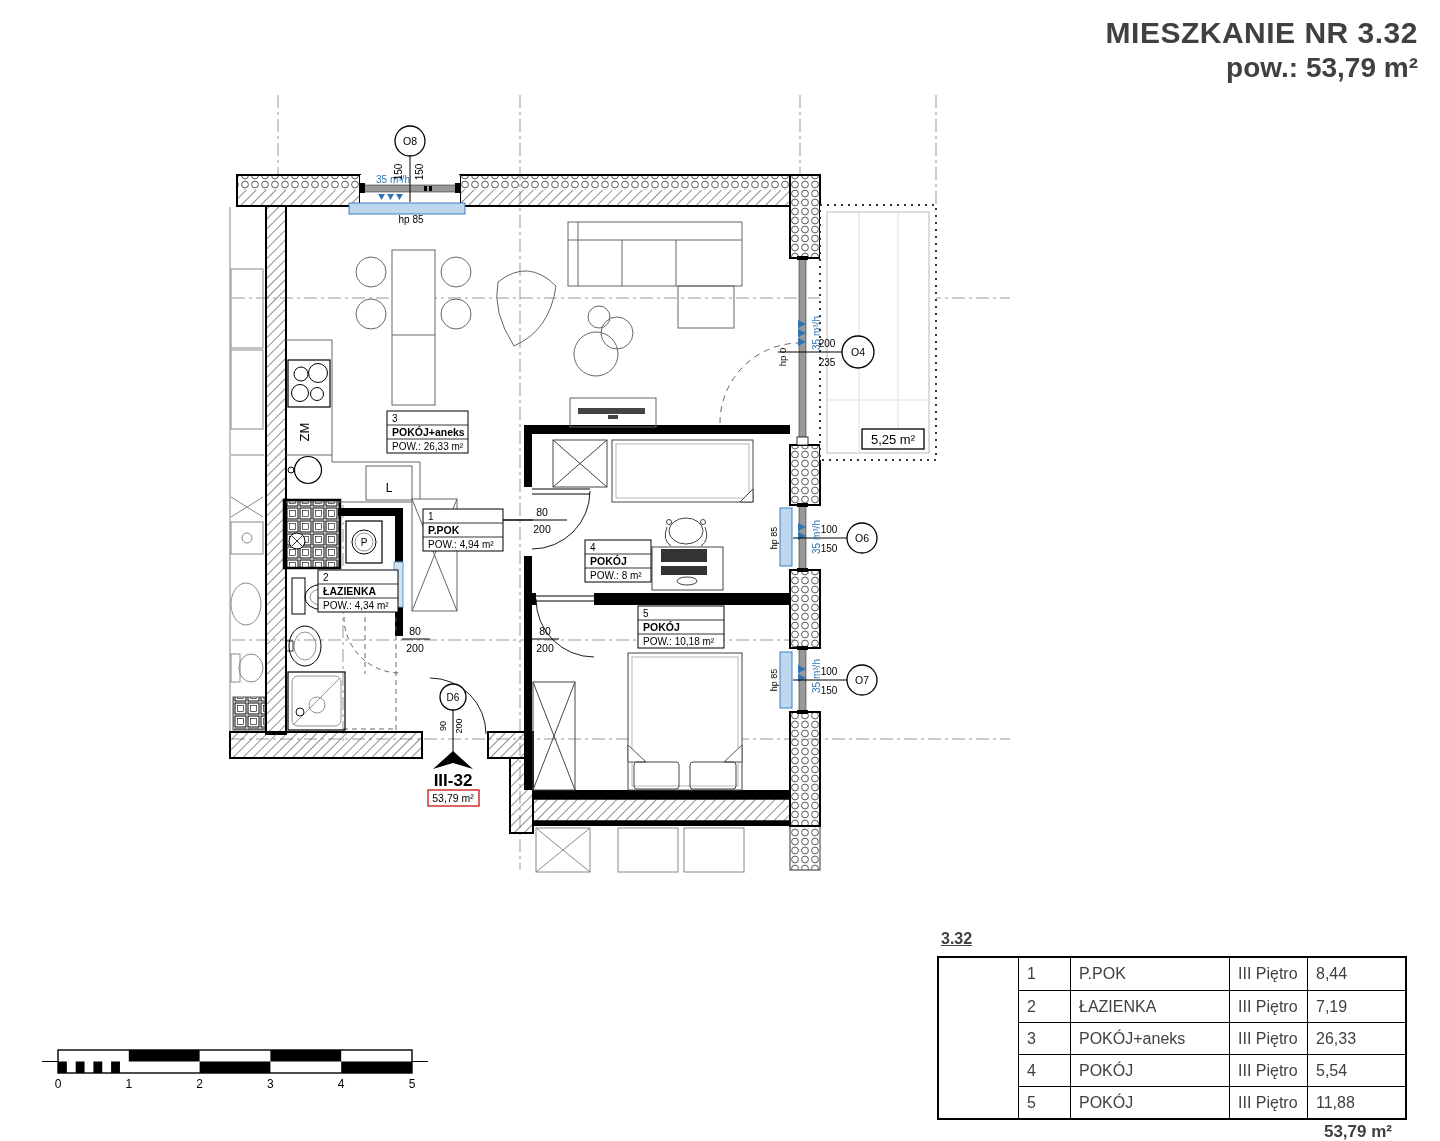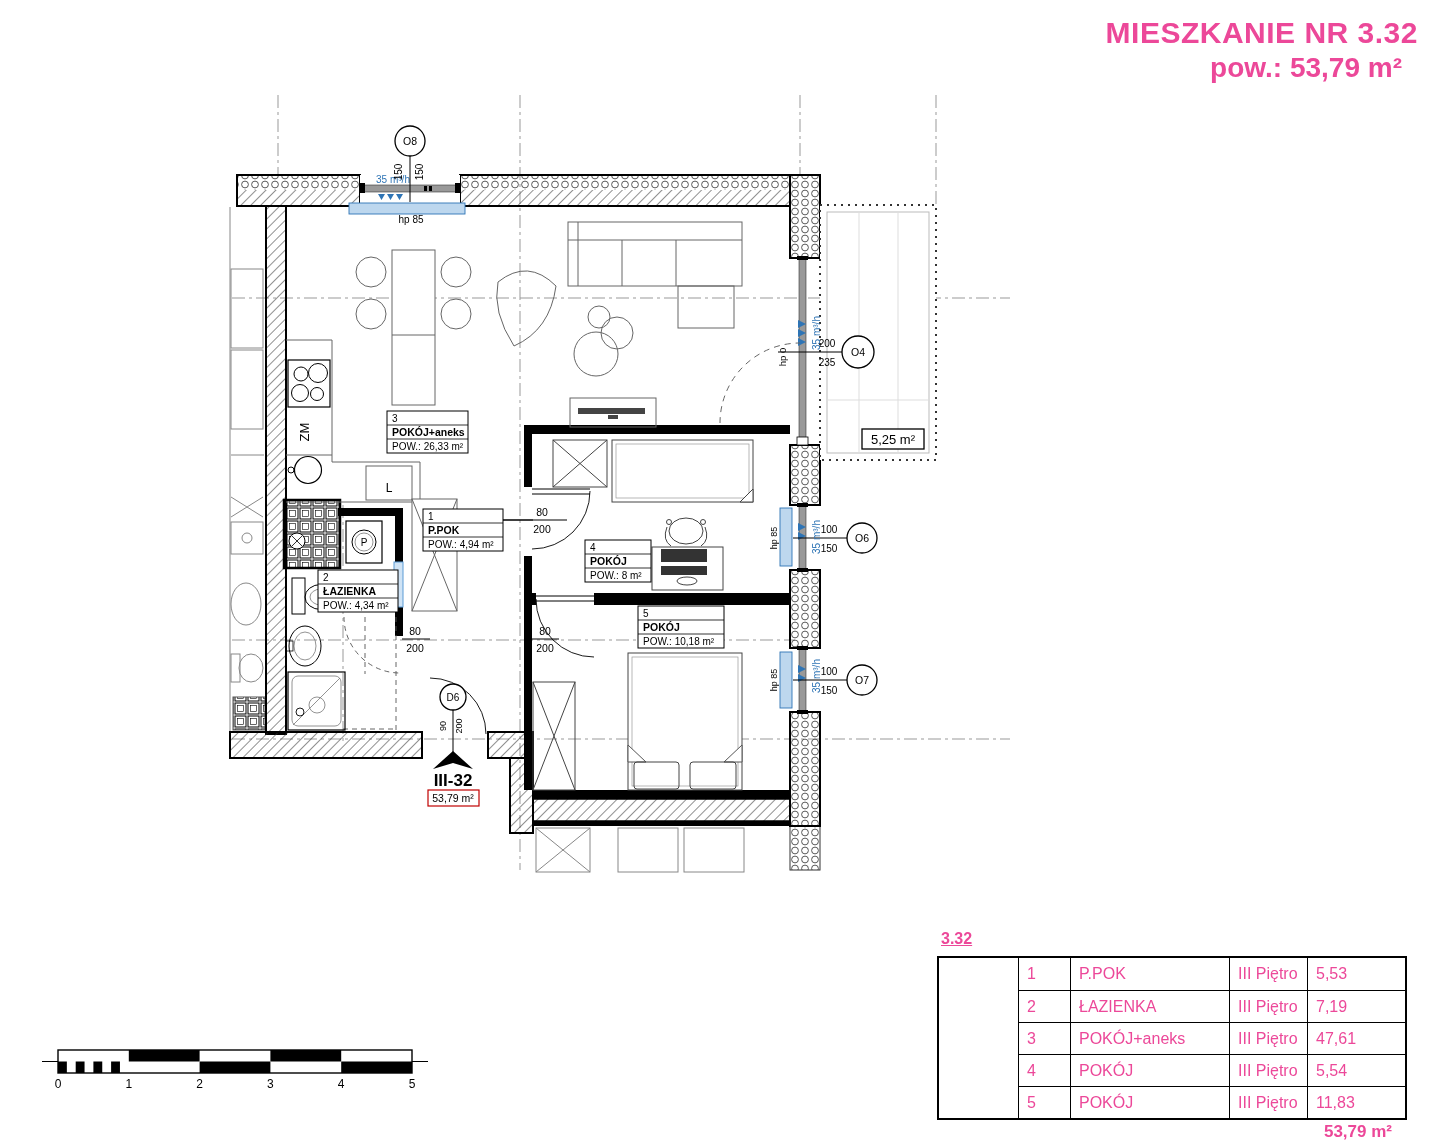--- a/index.html
+++ b/index.html
@@ -1,20 +1,20 @@
 <!DOCTYPE html>
 <html><head>
 <meta charset="utf-8">
 <style>
   html,body{margin:0;padding:0;background:#fff;}
   .page{position:relative;width:1440px;height:1141px;background:#fff;overflow:hidden;
-        font-family:"Liberation Sans",sans-serif;color:#ec4899;}
+        font-family:"Liberation Sans",sans-serif;color:#404040;}
   .titleblock{position:absolute;top:16px;right:22px;text-align:right;}
   .titleblock h1{margin:0;font-size:30px;font-weight:bold;letter-spacing:0.5px;}
-  .titleblock .sub{margin:2px 16px 0 0;font-size:28px;font-weight:bold;}
+  .titleblock .sub{margin:2px 0 0 0;font-size:28px;font-weight:bold;}
   svg{position:absolute;left:0;top:0;}
   svg text{font-family:"Liberation Sans",sans-serif;fill:#000;}
   .b{font-weight:bold;}
   .blue{fill:#2E74B5;}
   .sum-unit{position:absolute;left:941px;top:930px;font-size:16px;font-weight:bold;text-decoration:underline;}
   .sum-table{position:absolute;left:937px;top:956px;display:grid;
      grid-template-columns:79px 52px 159px 78px 98px;grid-auto-rows:32px;
      border:2px solid #000;font-size:16px;background:#fff;}
   .sum-table .c{border-left:1.5px solid #000;border-top:1.5px solid #000;
      display:flex;align-items:center;padding-left:8px;box-sizing:border-box;white-space:nowrap;}
@@ -403,34 +403,34 @@
     </g>
   </svg>
 
   <div class="sum-unit">3.32</div>
 
   <div class="sum-table">
     <div class="c blank"></div>
     <div class="c r1 col-no" style="grid-row:1">1</div>
     <div class="c r1 col-name" style="grid-row:1">P.POK</div>
     <div class="c r1 col-floor" style="grid-row:1">III Piętro</div>
-    <div class="c r1 col-area" style="grid-row:1">5,53</div>
+    <div class="c r1 col-area" style="grid-row:1">8,44</div>
     <div class="c col-no" style="grid-row:2">2</div>
     <div class="c col-name" style="grid-row:2">ŁAZIENKA</div>
     <div class="c col-floor" style="grid-row:2">III Piętro</div>
     <div class="c col-area" style="grid-row:2">7,19</div>
     <div class="c col-no" style="grid-row:3">3</div>
     <div class="c col-name" style="grid-row:3">POKÓJ+aneks</div>
     <div class="c col-floor" style="grid-row:3">III Piętro</div>
-    <div class="c col-area" style="grid-row:3">47,61</div>
+    <div class="c col-area" style="grid-row:3">26,33</div>
     <div class="c col-no" style="grid-row:4">4</div>
     <div class="c col-name" style="grid-row:4">POKÓJ</div>
     <div class="c col-floor" style="grid-row:4">III Piętro</div>
     <div class="c col-area" style="grid-row:4">5,54</div>
     <div class="c col-no" style="grid-row:5">5</div>
     <div class="c col-name" style="grid-row:5">POKÓJ</div>
     <div class="c col-floor" style="grid-row:5">III Piętro</div>
-    <div class="c col-area" style="grid-row:5">11,83</div>
+    <div class="c col-area" style="grid-row:5">11,88</div>
   </div>
 
   <div class="sum-total">53,79 m²</div>
 
 </div>
 
 </body></html>

